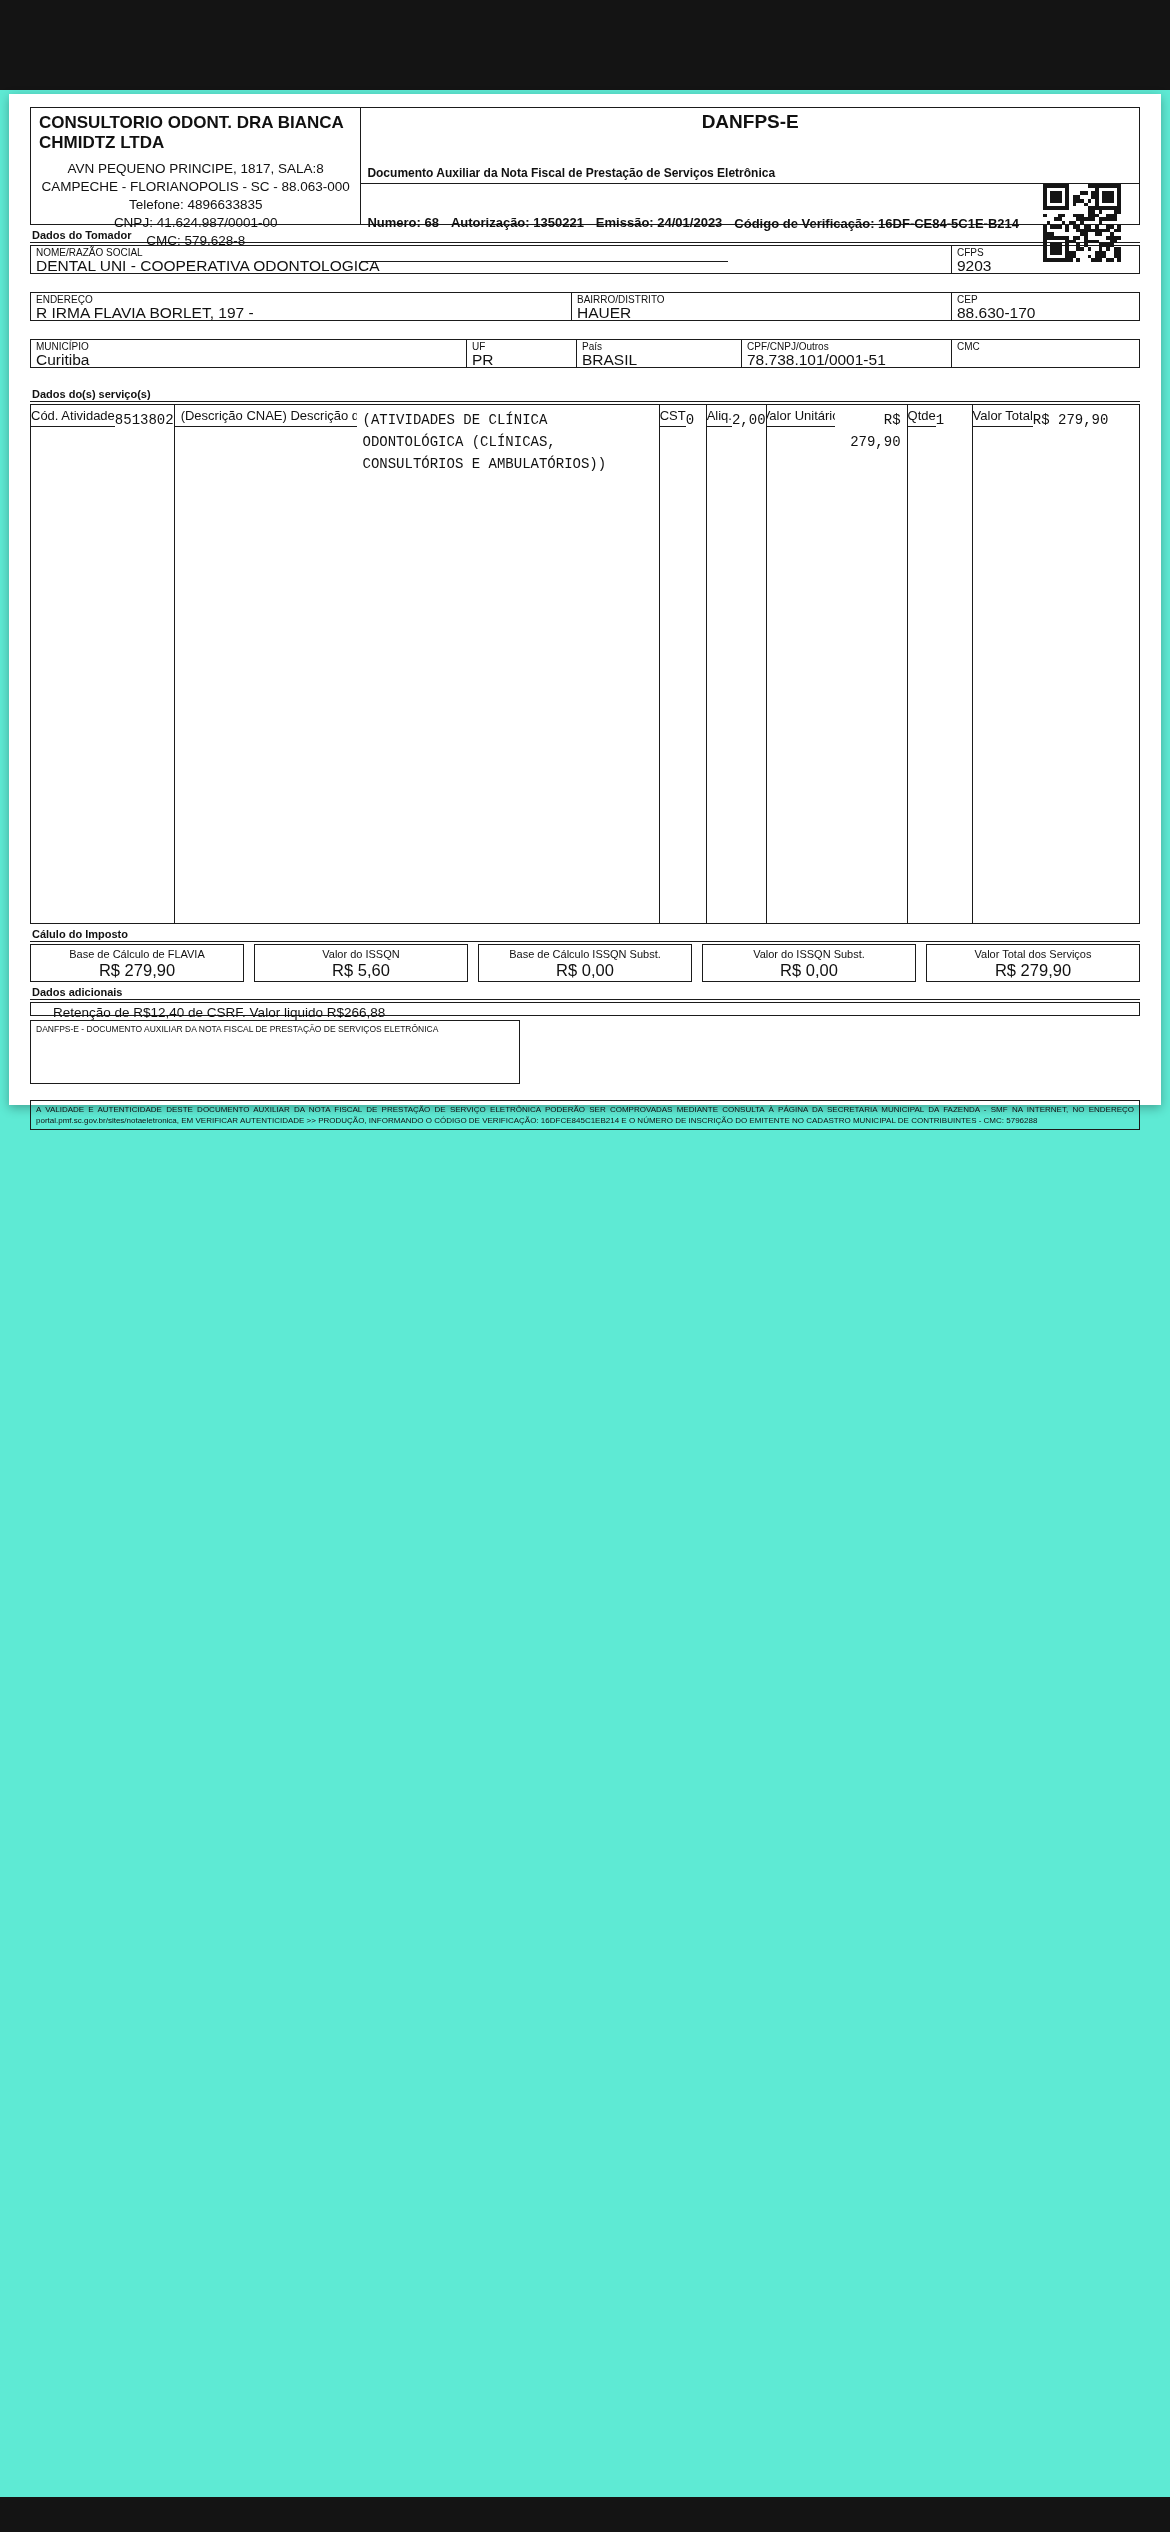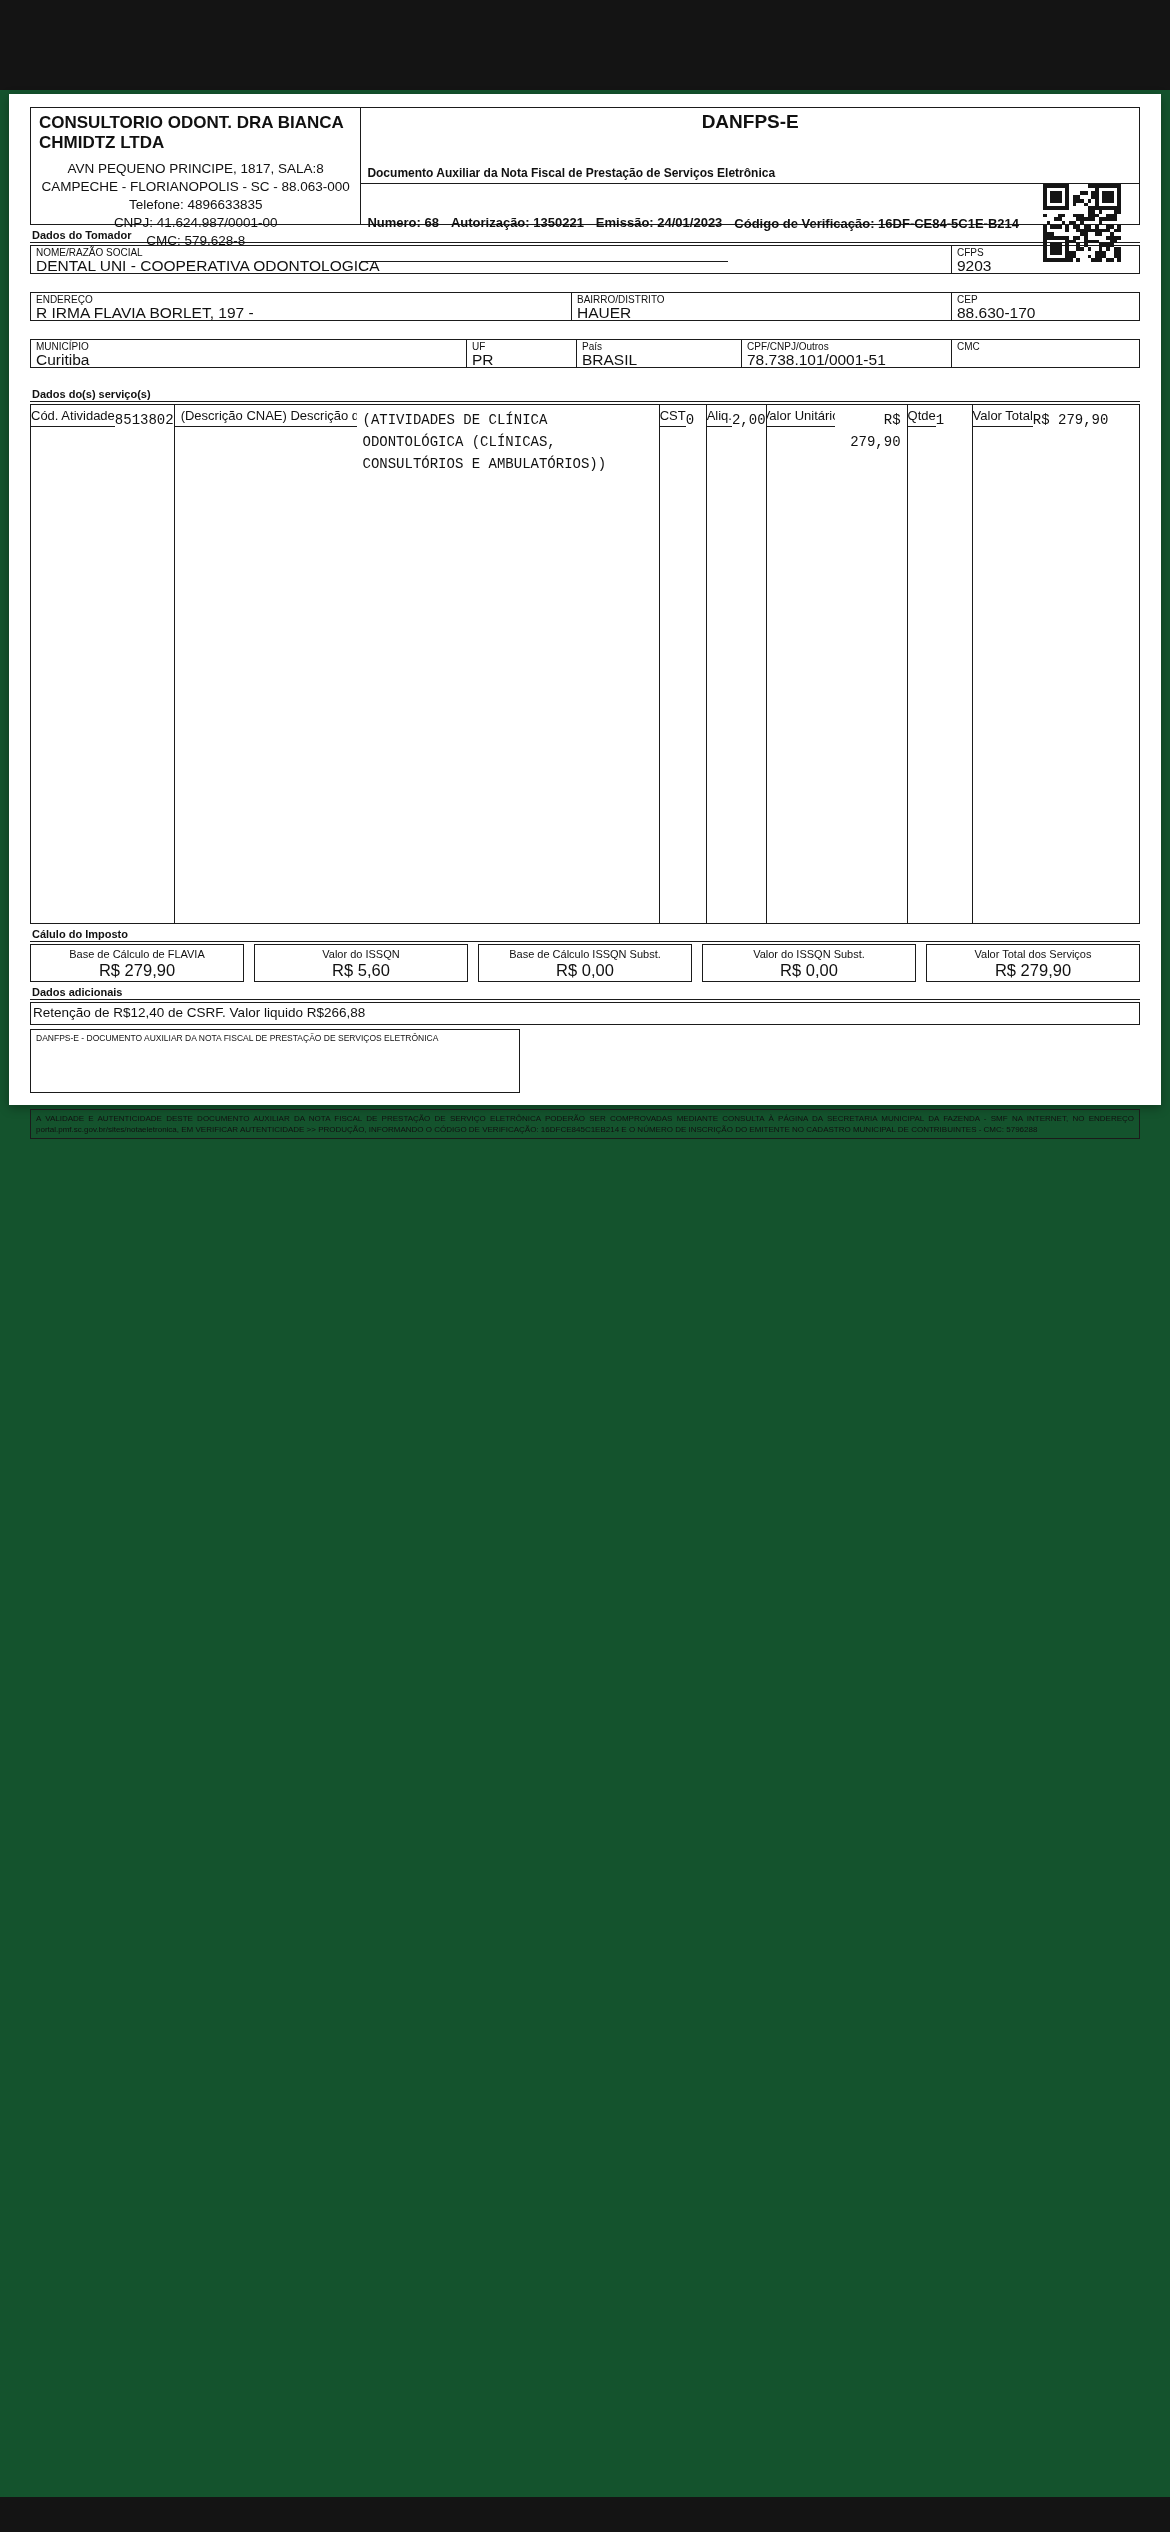--- a/index.html
+++ b/index.html
@@ -1,18 +1,18 @@
 <!DOCTYPE html>
 <html><head>
 <meta charset="utf-8">
 <style>
   * { margin:0; padding:0; box-sizing:border-box; }
   html,body { width:1170px; height:2532px; }
   body { font-family:"Liberation Sans", sans-serif; background:#e9e9eb; color:#111; }
-  #screen { position:relative; width:1170px; height:2532px; background:#14532d; overflow:hidden;text-decoration:underline; }
+  #screen { position:relative; width:1170px; height:2532px; background:#5eead4; overflow:hidden;text-decoration:underline; }
   .bar-top { position:absolute; top:0; left:0; width:100%; height:90px; background:#141414; }
   .bar-bottom { position:absolute; bottom:0; left:0; width:100%; height:35px; background:#141414; }
 
   .page { position:absolute; left:9px; top:94px; width:1152px; height:1011px; background:#ffffff;
           box-shadow:0 3px 10px rgba(0,0,0,0.30); padding:13px 21px 0; }
 
   
   .hdr { display:flex; border:1px solid #1b1b1b; height:118px; }
   .hdr-left { width:540px; border-right:1px solid #1b1b1b; padding:5px 8px 0; }
   .emitter-name { font-size:17px; font-weight:bold; line-height:20px; margin-bottom:7px; }
@@ -50,21 +50,21 @@
   .sbody.r { text-align:right; padding-right:6px; }
   .sbody.l { padding-left:6px; padding-right:4px; }
 
   
   .taxrow { display:flex; gap:10px; }
   .taxcell { flex:1; border:1px solid #1b1b1b; height:38px; text-align:center; overflow:hidden; }
   .tax-lbl { font-size:11px; line-height:12px; margin-top:3px; white-space:nowrap; }
   .tax-val { font-size:16.5px; line-height:19px; margin-top:1px; }
 
   
-  .adbox { border:1px solid #1b1b1b; height:23px; padding:2px 2px 0; font-size:13.5px; }
+  .adbox { border:1px solid #1b1b1b; height:14px; padding:2px 22px 0; font-size:13.5px; }
 
   
   .footrow { display:flex; gap:16px; margin-top:4px;flex-direction:column; }
   .foot-left { width:490px; border:1px solid #1b1b1b; height:64px; padding:3px 5px; font-size:8.5px; line-height:10px; }
   .foot-right { flex:1; border:1px solid #1b1b1b; height:64px; padding:3px 5px; font-size:8px; line-height:11px; text-align:justify; }
 </style>
 </head>
 <body>
 
 <div id="screen">

